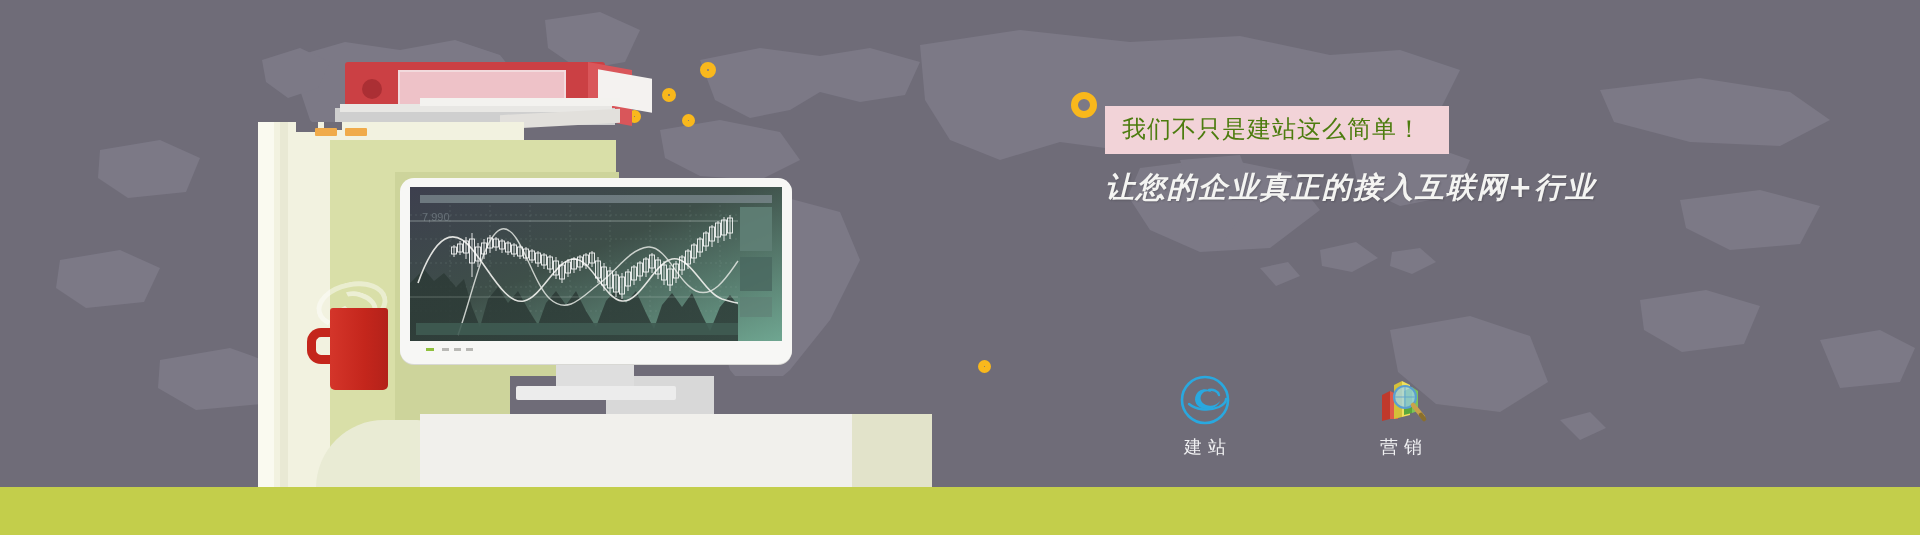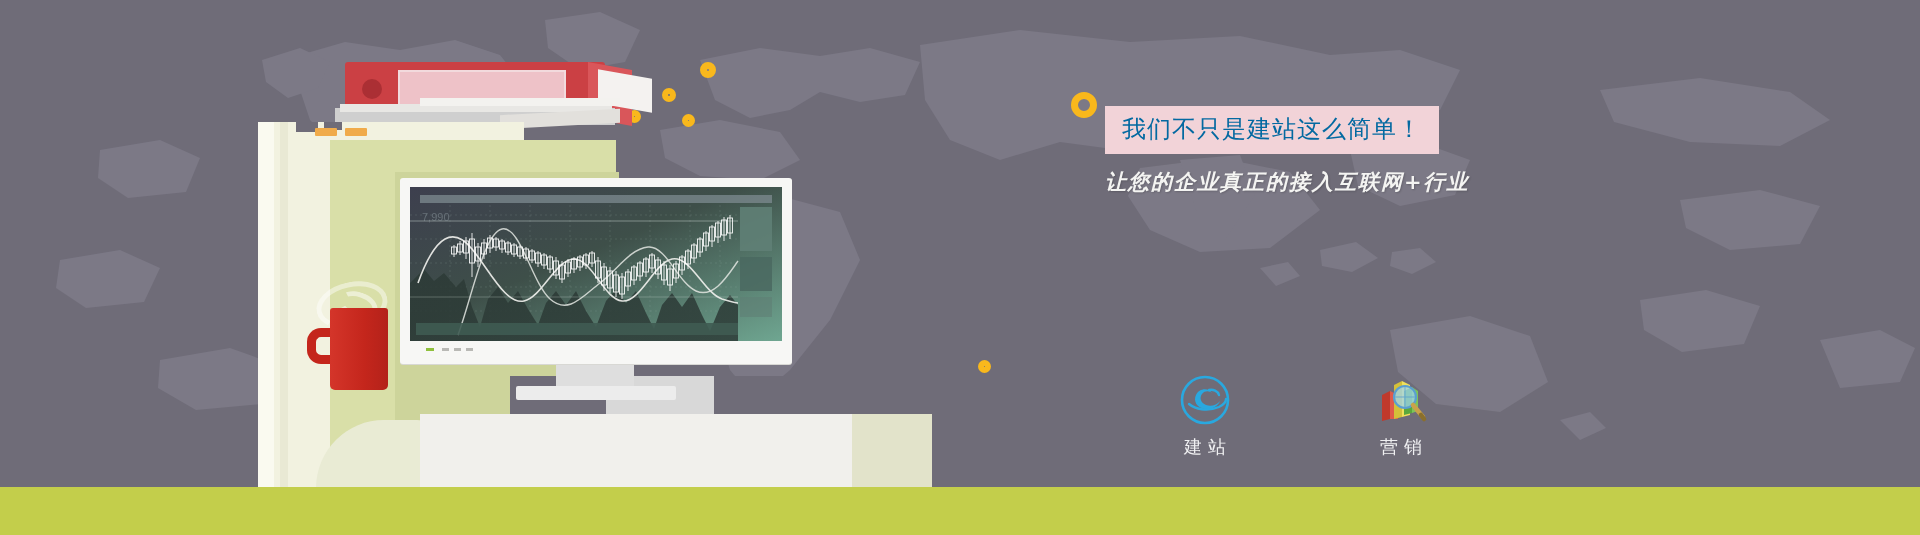--- a/index.html
+++ b/index.html
@@ -94,21 +94,21 @@
   }
   .olive-light{
     position:absolute;left:330px;top:140px;width:60px;height:348px;background:#e5e9bc;
   }
 
   
   .monitor-body {
     position:absolute; left:400px; top:178px;
     width:392px; height:186px;
     background:#f7f7f5;
-    border-radius:3px;
+    border-radius:14px;
     box-shadow:0 1px 0 #d8d8d4;
   }
   .monitor-screen {
     position:absolute; left:10px; top:9px;
     width:372px; height:154px;
     background:#3a4a46;
     overflow:hidden;
   }
   .screen-svg{position:absolute;left:0;top:0;width:372px;height:154px;}
   .monitor-led{position:absolute;left:26px;top:170px;width:8px;height:3px;background:#8fc03c;}
@@ -173,38 +173,38 @@
   }
   .sub-wrap{ position:relative; margin-top:26px; height:40px; }
   .ring-deco{
     position:absolute;left:-34px;top:-14px;
     width:26px;height:26px;border-radius:50%;
     border:7px solid #f9b81c;
   }
   .subtitle {
     display:inline-block;
     background:#f2d3d8;
-    color:#0369a1;
+    color:#4d7c0f;
     font-size:24px;
-    padding:7px 17px 9px 17px;
+    padding:7px 27px 9px 17px;
     letter-spacing:1px;
     white-space:nowrap;
   }
   .keywords {
     margin-top:22px;
     font-size:27px;
     color:#dcdce2;
     letter-spacing:3px;
     white-space:nowrap;
   }
   .keywords span { margin-right:28px; }
   .tagline {
     margin-top:22px;
     font-family:"DejaVu Serif","Liberation Serif",serif;
-    font-size:21px;
+    font-size:29px;
     font-style:italic;
     font-weight:bold;
     color:#f4f4f2;
     letter-spacing:2px;
     white-space:nowrap;
     text-shadow:1px 1px 2px rgba(0,0,0,.18);
   }
 
   
   .icons {

